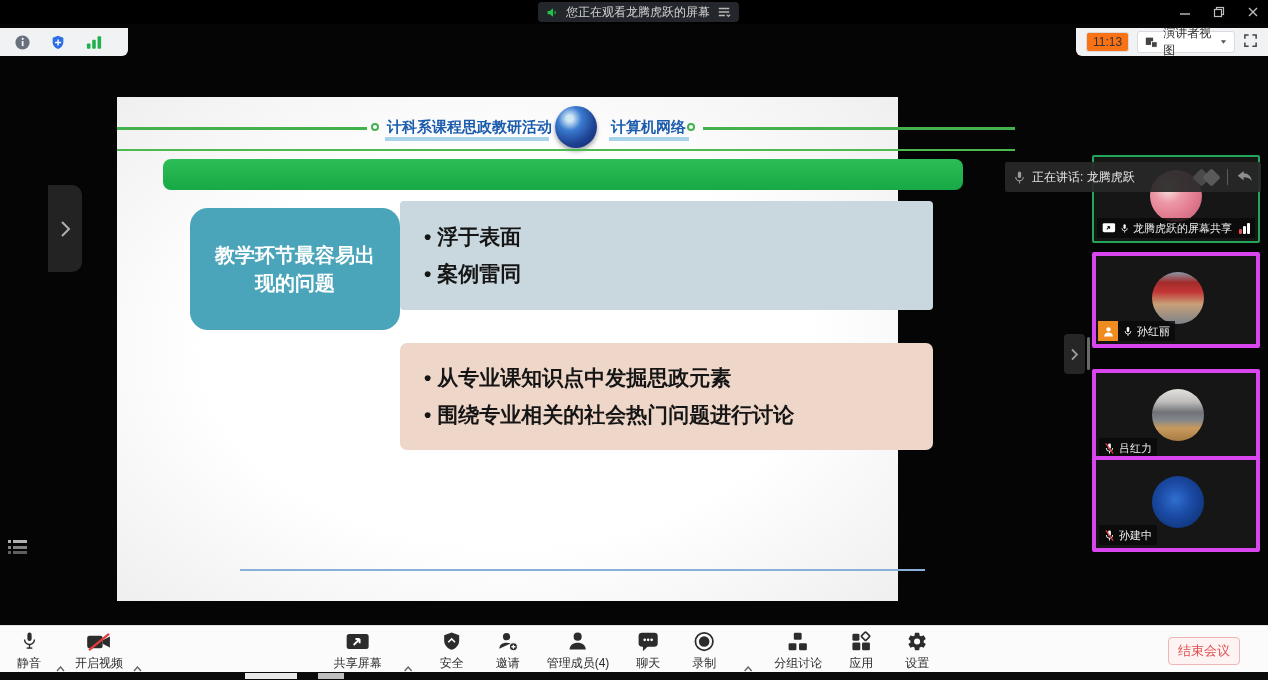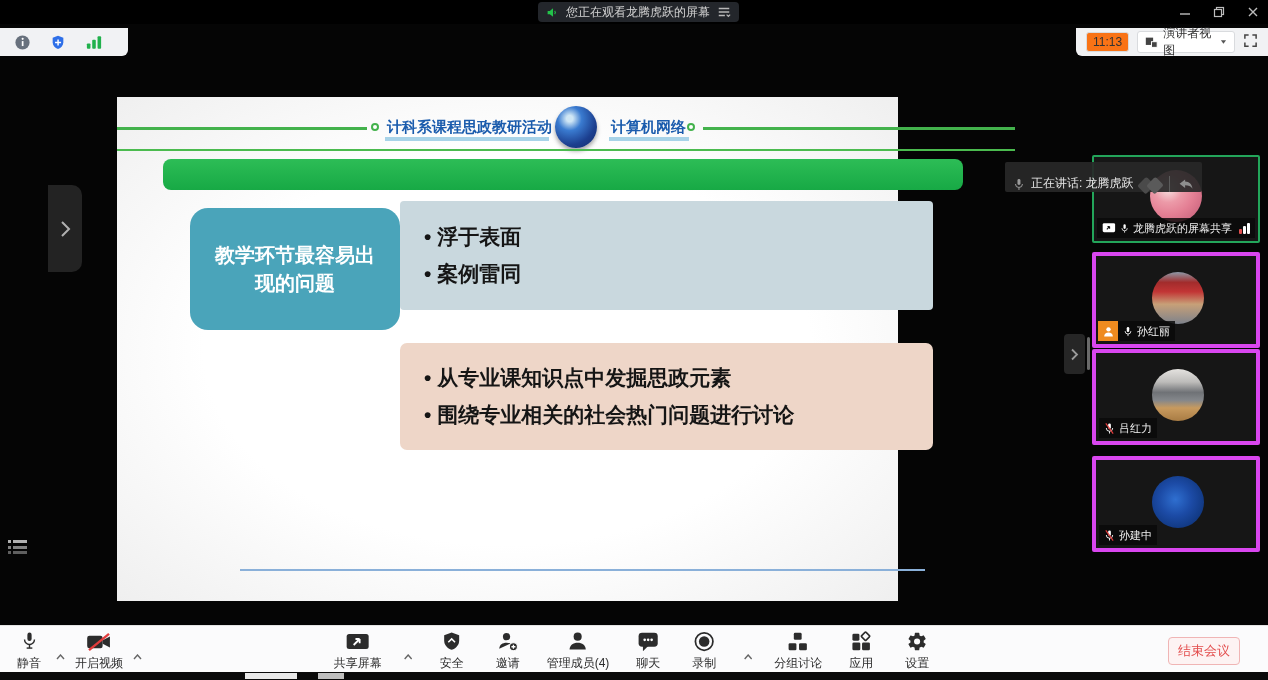--- a/index.html
+++ b/index.html
@@ -59,55 +59,55 @@
 
   
   .left-handle { position:absolute; left:48px; top:185px; width:34px; height:87px; background:#232323;
     border-radius:0 10px 10px 0; display:flex; align-items:center; justify-content:center; }
   .right-handle { position:absolute; left:1064px; top:334px; width:21px; height:40px; background:#262626;
     border-radius:4px; display:flex; align-items:center; justify-content:center; }
   .side-scrollbar { position:absolute; left:1087px; top:337px; width:3px; height:33px; background:#6a6a6a; border-radius:2px; }
   .list-fab { position:absolute; left:8px; top:539px; width:20px; height:16px; opacity:0.85; }
 
   
-  .speaking { position:absolute; left:1005px; top:162px; width:197px; height:30px;
-    background:rgba(40,40,40,0.92); border-radius:2px; display:flex; align-items:flex-end;
+  .speaking { position:absolute; left:1005px; top:162px; width:256px; height:30px;
+    background:rgba(40,40,40,0.92); border-radius:2px; display:flex; align-items:center;
     gap:6px; padding:0 8px; z-index:6; }
   .speaking .txt { color:#e8e8e8; font-size:12px; white-space:nowrap; flex:1; }
   .diamond { width:13px; height:13px; transform:rotate(45deg); border-radius:2px; }
   .d1 { background:#4a4a4a; } .d2 { background:#5a5a5a; margin-left:-9px; }
   .v-div { width:1px; height:16px; background:#5c5c5c; margin:0 3px; }
 
   
   .tile { position:absolute; left:1092px; width:168px; background:#161616; border:4px solid #d946ef;
     border-radius:2px; }
   .tile-active { border:2px solid #23a55a; z-index:5; }
   .t1 { top:155px; height:88px; } .t2 { top:252px; height:96px; }
-  .t3 { top:349px; height:96px; } .t4 { top:456px; height:96px; }
+  .t3 { top:369px; height:96px; } .t4 { top:456px; height:96px; }
   .avatar { position:absolute; left:56px; width:52px; height:52px; border-radius:50%; }
   .t1 .avatar { top:13px; } .t2 .avatar, .t3 .avatar, .t4 .avatar { top:16px; }
   .av-roses { background:radial-gradient(circle at 35% 35%, #f7d9da 5%, #ec9aa8 30%, #e47f94 55%, #cf6a82 80%, #b85a70 100%); }
   .av-cat { background:linear-gradient(180deg, #8d98a6 0%, #a22c2c 22%, #c23535 38%, #c7a078 60%, #9a8succeed 80%, #7d828c 100%);
     background:linear-gradient(180deg,#8d98a6 0%,#a22c2c 20%,#c23535 38%,#c7a078 62%,#7d828c 100%); }
   .av-kittens { background:linear-gradient(180deg,#e4e2df 0%,#bdbcba 25%,#6f7276 45%,#84878b 60%,#c89a5e 75%,#a87c44 100%); }
   .av-network { background:radial-gradient(circle at 45% 45%, #2f6fd0 0%, #1c4ba6 40%, #123a85 70%, #0b2a63 100%); }
   .tile-label { position:absolute; bottom:3px; display:flex; align-items:center; gap:4px;
     background:rgba(8,8,8,0.82); height:20px; padding:0 5px;margin-top:31px; }
   .t1 .tile-label { left:3px; right:3px; }
   .t2 .tile-label { left:22px; } .t3 .tile-label, .t4 .tile-label { left:3px; }
   .tile-label .nm { color:#f0f0f0; font-size:11px; white-space:nowrap; }
   .role-badge { position:absolute; left:2px; bottom:3px; width:20px; height:20px; background:#ef8b1f;
     display:flex; align-items:center; justify-content:center; }
   .sig { display:flex; align-items:flex-end; gap:1px; margin-left:3px; }
   .sig i { display:block; width:3px; border-radius:1px; }
 
   
   .toolbar { position:absolute; left:0; top:625px; width:1268px; height:47px; background:#fbfbfc;
     border-top:1px solid #e4e4e4; }
-  .tb-group { position:absolute; top:4px; display:flex; align-items:center; gap:22px; }
+  .tb-group { position:absolute; top:4px; display:flex; align-items:flex-end; gap:22px; }
   .tb-left { left:12px; gap:10px; }
   .tb-center { left:50%; transform:translateX(-50%); }
   .tb-item { display:flex; flex-direction:column; align-items:center; gap:3px; min-width:34px; }
   .tb-item .ic { height:22px; display:flex; align-items:flex-end; justify-content:center; }
   .tb-item .lb { font-size:12px; color:#2c2c2c; white-space:nowrap; }
   .tb-chev { margin-top:12px; display:flex; align-items:center; }
   .end-btn { position:absolute; right:28px; top:11px; width:72px; height:28px; background:#fdf3f3;
     border:1px solid #f0b5b5; border-radius:4px; color:#e34d4d; font-size:13px;
     display:flex; align-items:center; justify-content:center; }
 

